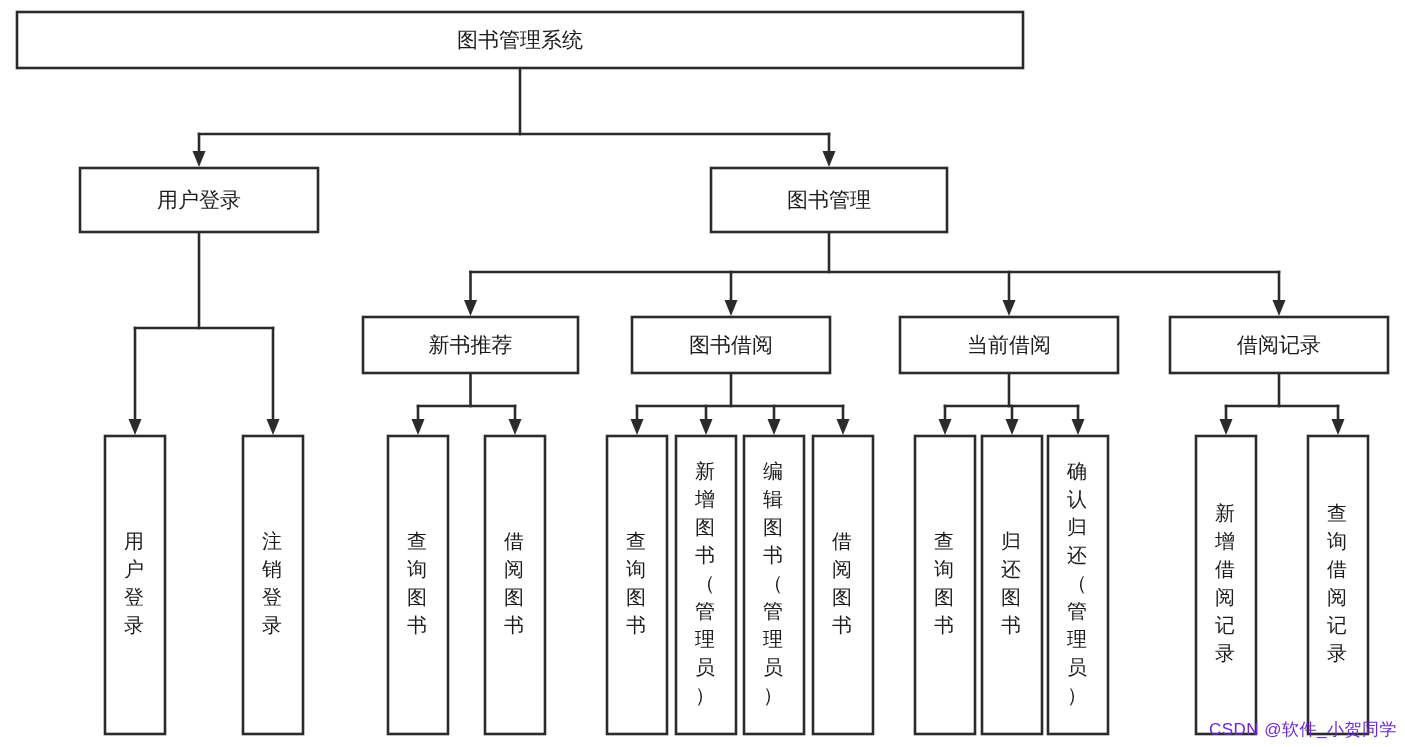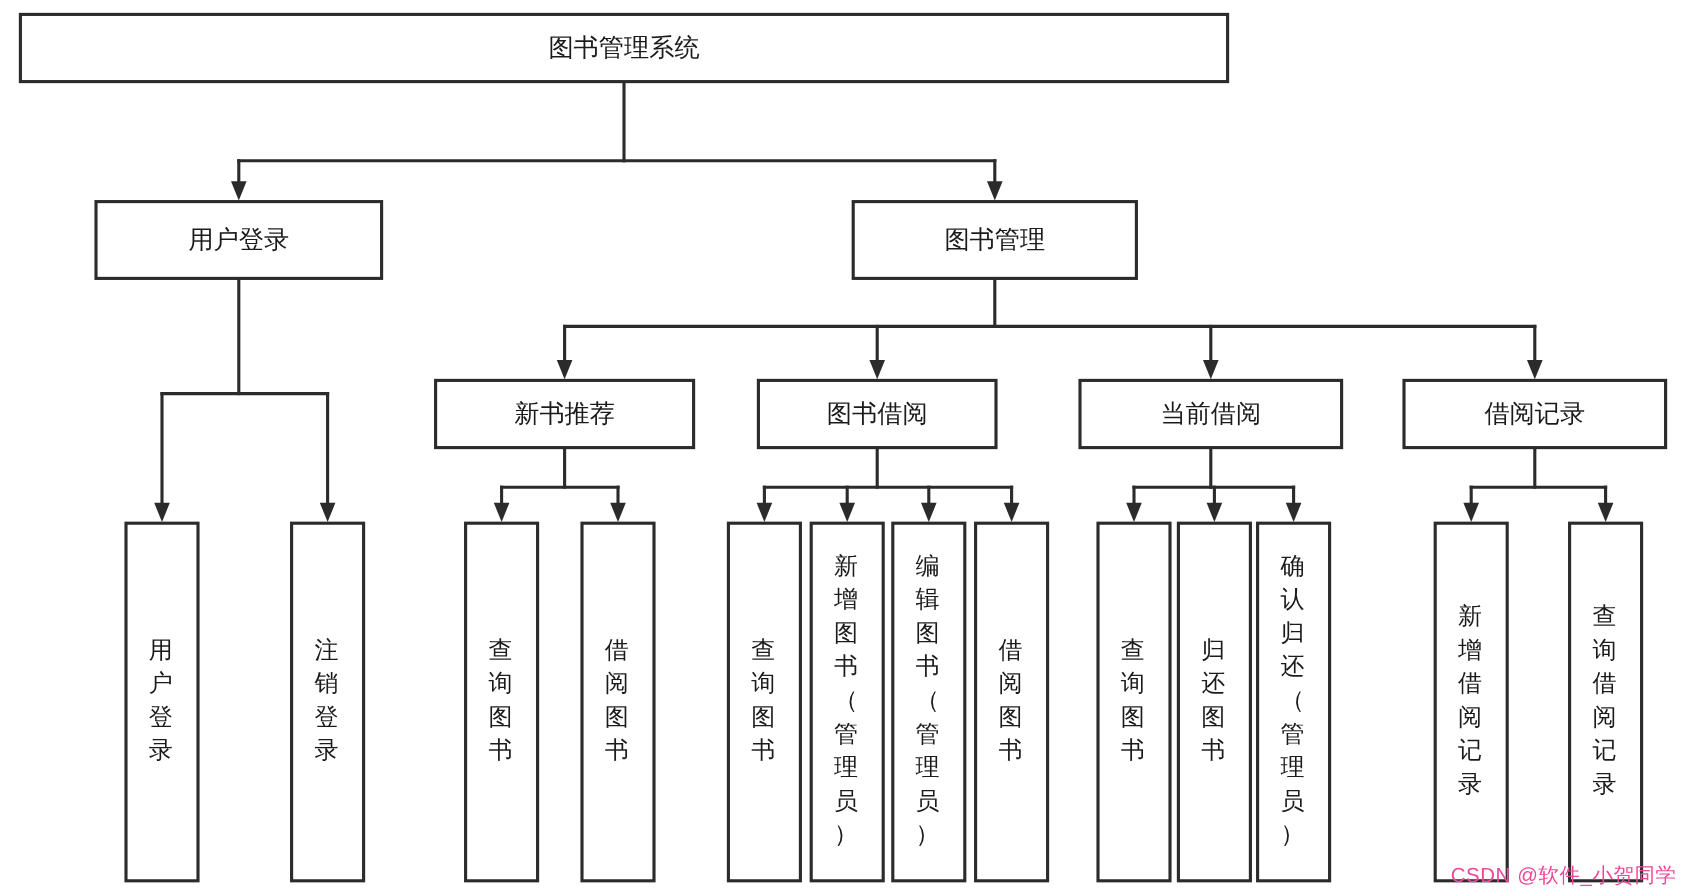--- a/index.html
+++ b/index.html
@@ -25,21 +25,21 @@
   .node-label.vertical{
     font-size:20px;
     letter-spacing:2px;
   }
 
   .watermark{
     position:absolute;
     right:8px;bottom:6px;
     font-family:"Liberation Sans","DejaVu Sans",sans-serif;
     font-size:17px;
-    color:#ec4899;
+    color:#6d28d9;
     white-space:nowrap;
     letter-spacing:0.5px;
   }
 </style>
 </head>
 <body>
 
 <div id="stage">
   <svg id="tree" viewBox="0 0 1405 747" xmlns="http://www.w3.org/2000/svg">
     <g id="connectors">

